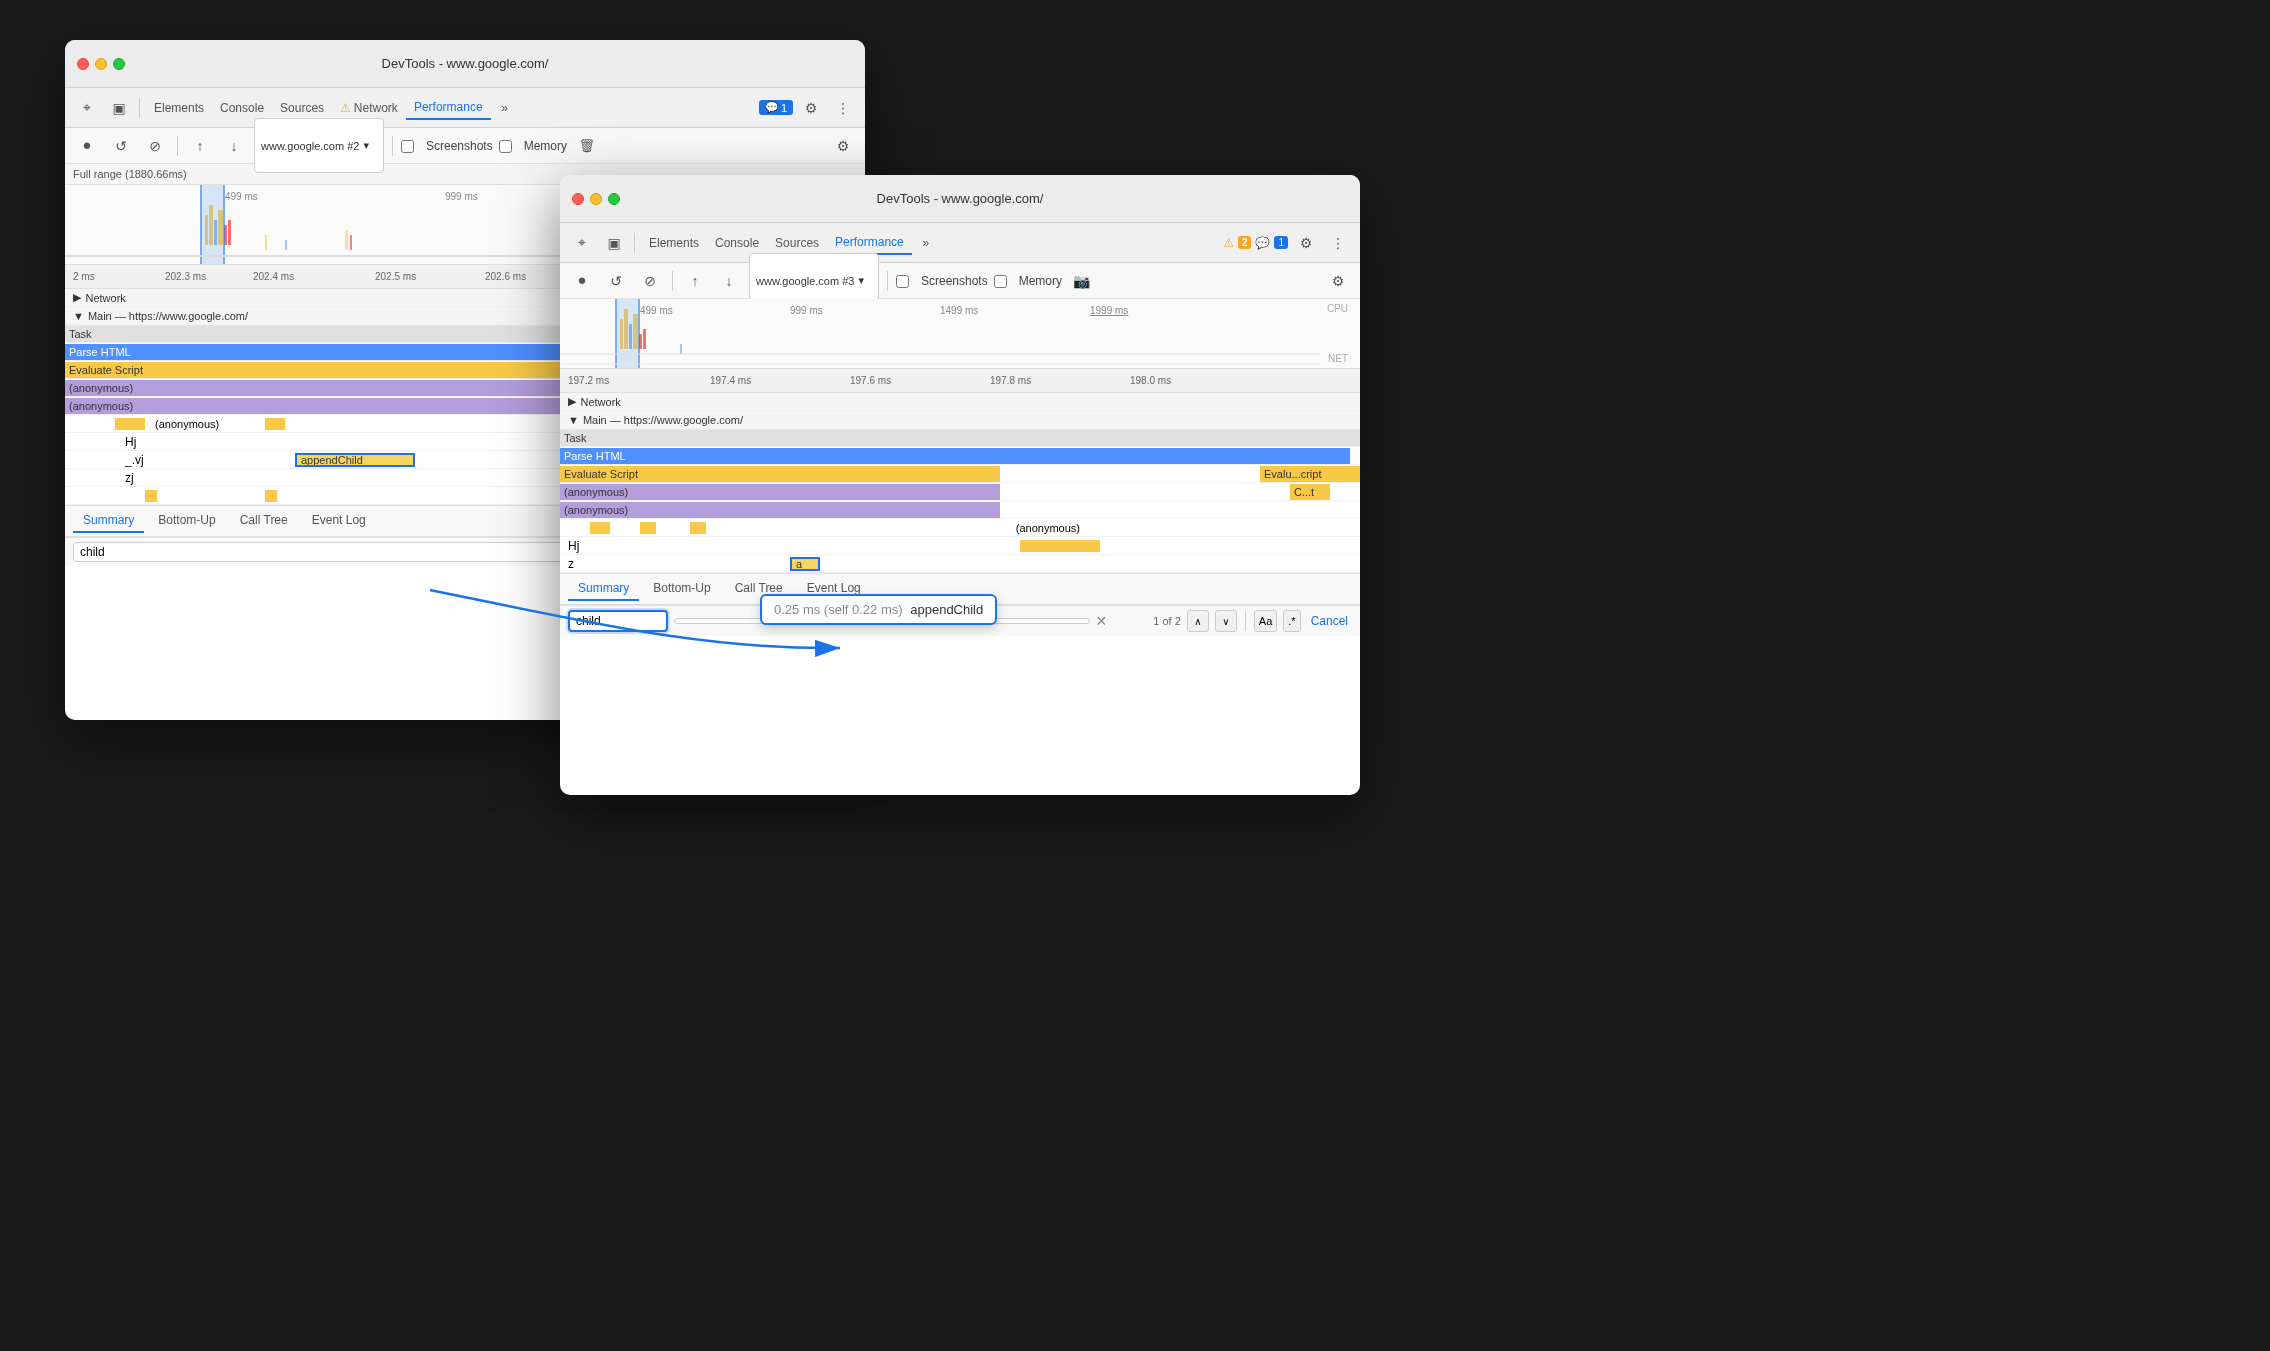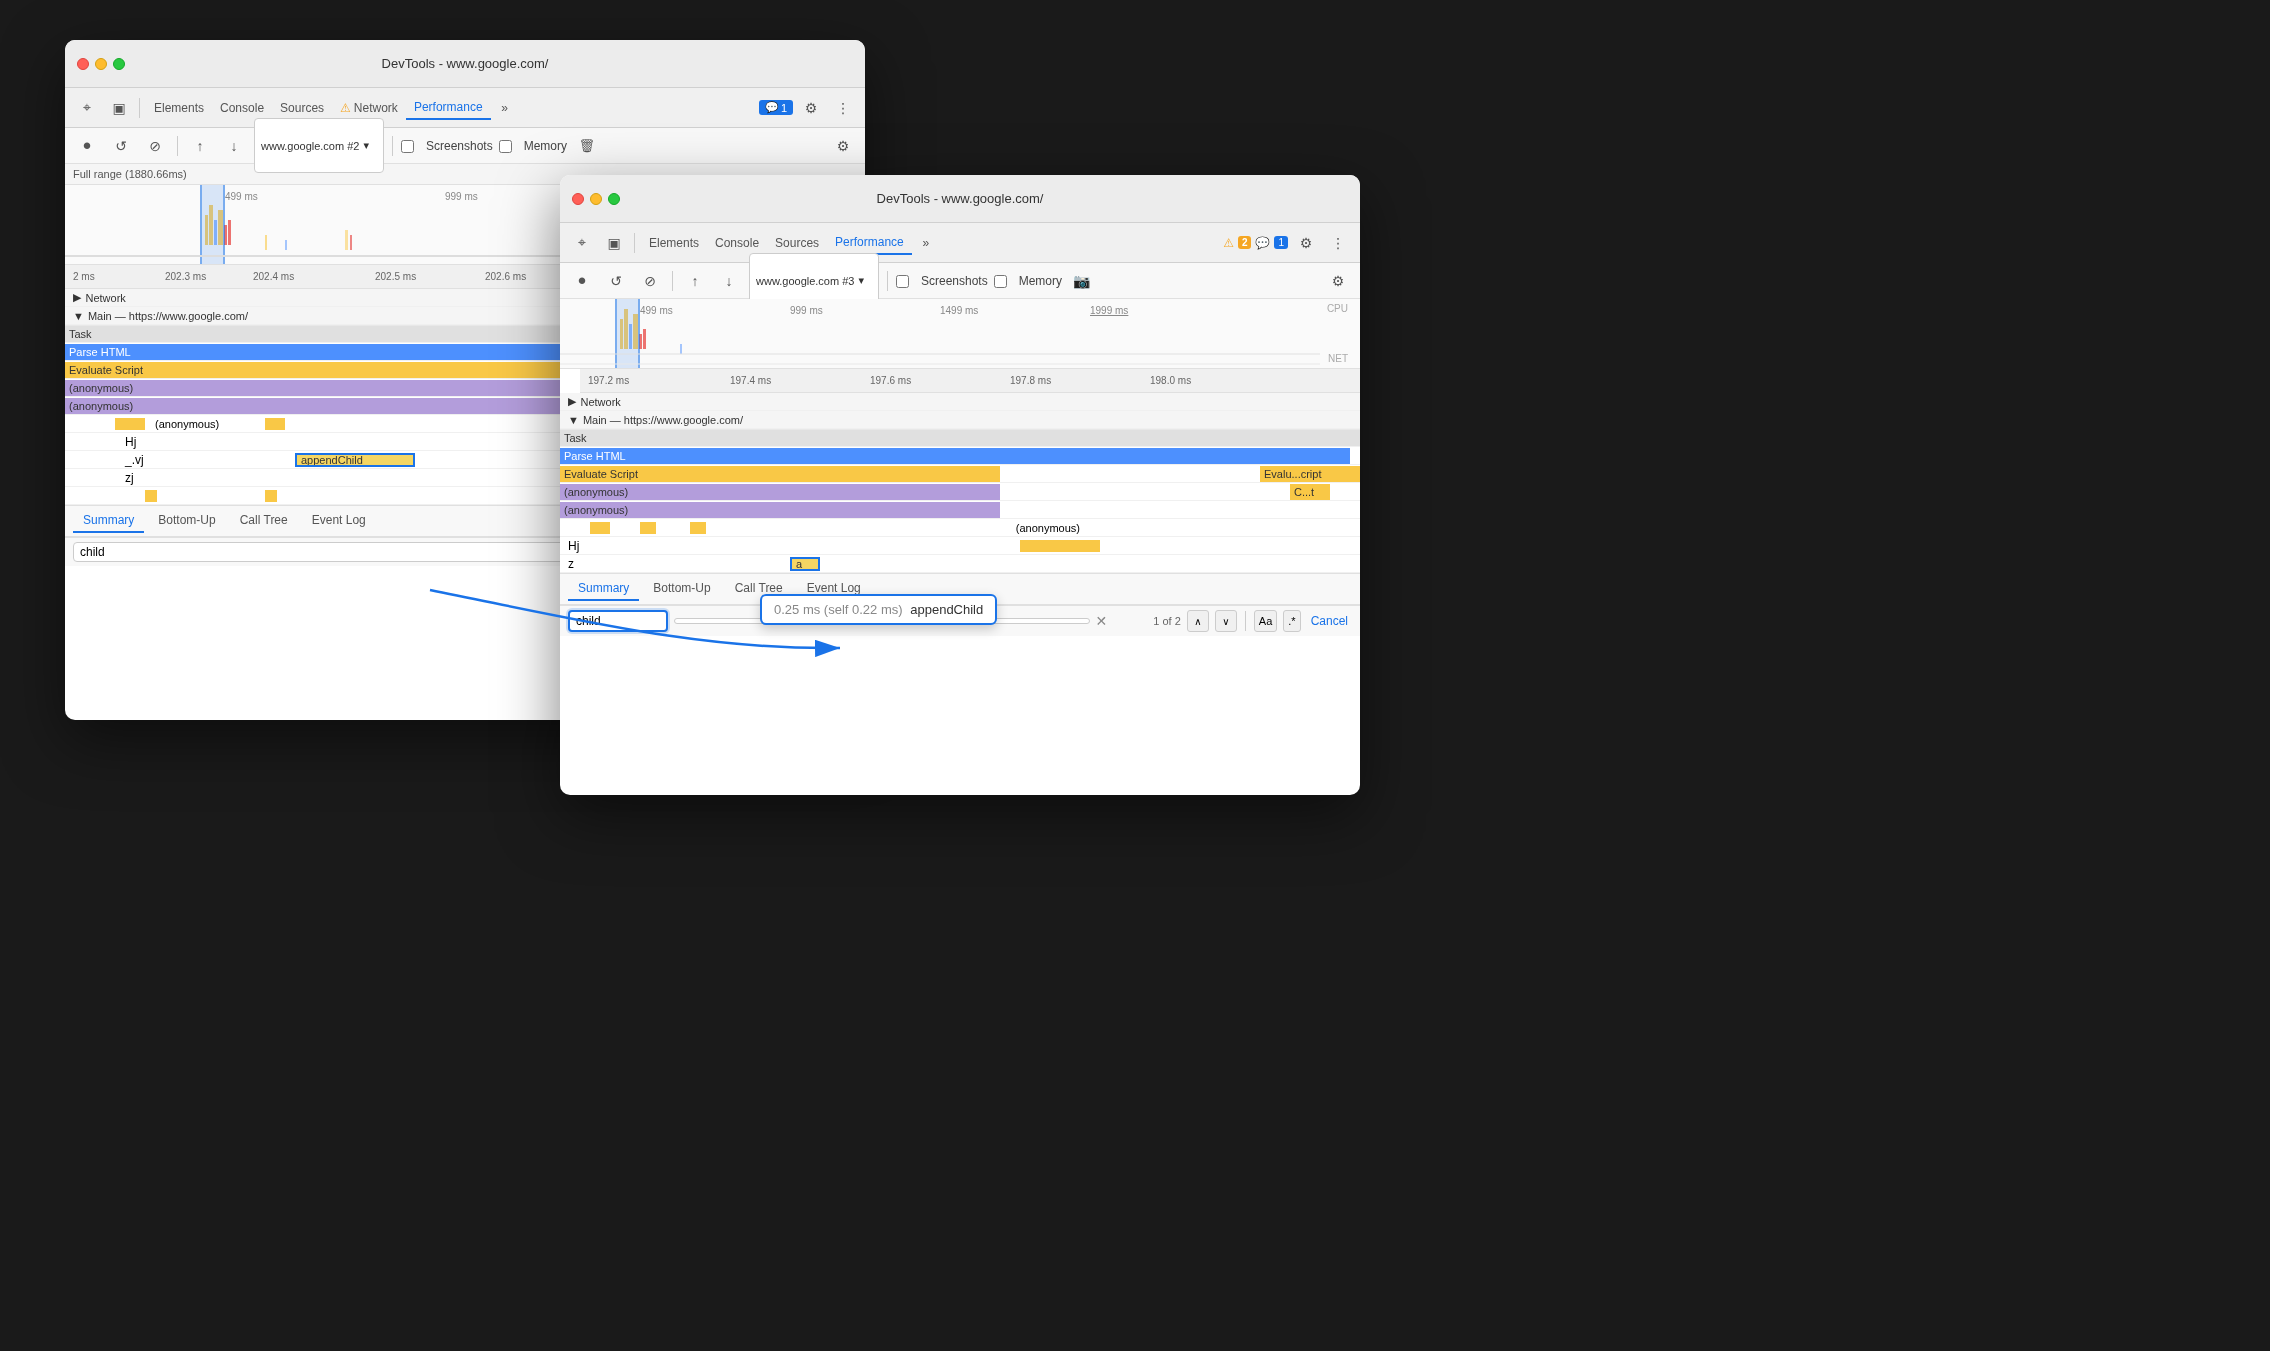--- a/index.html
+++ b/index.html
@@ -641,21 +641,21 @@
       <rect x="78" y="0" width="2" height="70" fill="#1a73e8" opacity="0.5"></rect>
 
       <rect x="120" y="45" width="2" height="10" fill="#4d90fe" opacity="0.5"></rect>
 
       <line x1="0" y1="55" x2="760" y2="55" stroke="#e0e0e0" stroke-width="1"></line>
 
       <line x1="0" y1="65" x2="760" y2="65" stroke="#e8e8e8" stroke-width="1"></line>
     </svg>
   </div>
 
-  <div class="timeline-ms-ruler" style="position:relative;overflow:hidden;margin-left:20px;">
+  <div class="timeline-ms-ruler" style="position:relative;overflow:hidden;">
     <span class="ms-mark" style="left:8px;">197.2 ms</span>
     <span class="ms-mark" style="left:150px;">197.4 ms</span>
     <span class="ms-mark" style="left:290px;">197.6 ms</span>
     <span class="ms-mark" style="left:430px;">197.8 ms</span>
     <span class="ms-mark" style="left:570px;">198.0 ms</span>
   </div>
 
   <div class="flame-row header-row">
     <span style="margin-right:4px;">▶</span>
     <span>Network</span>

